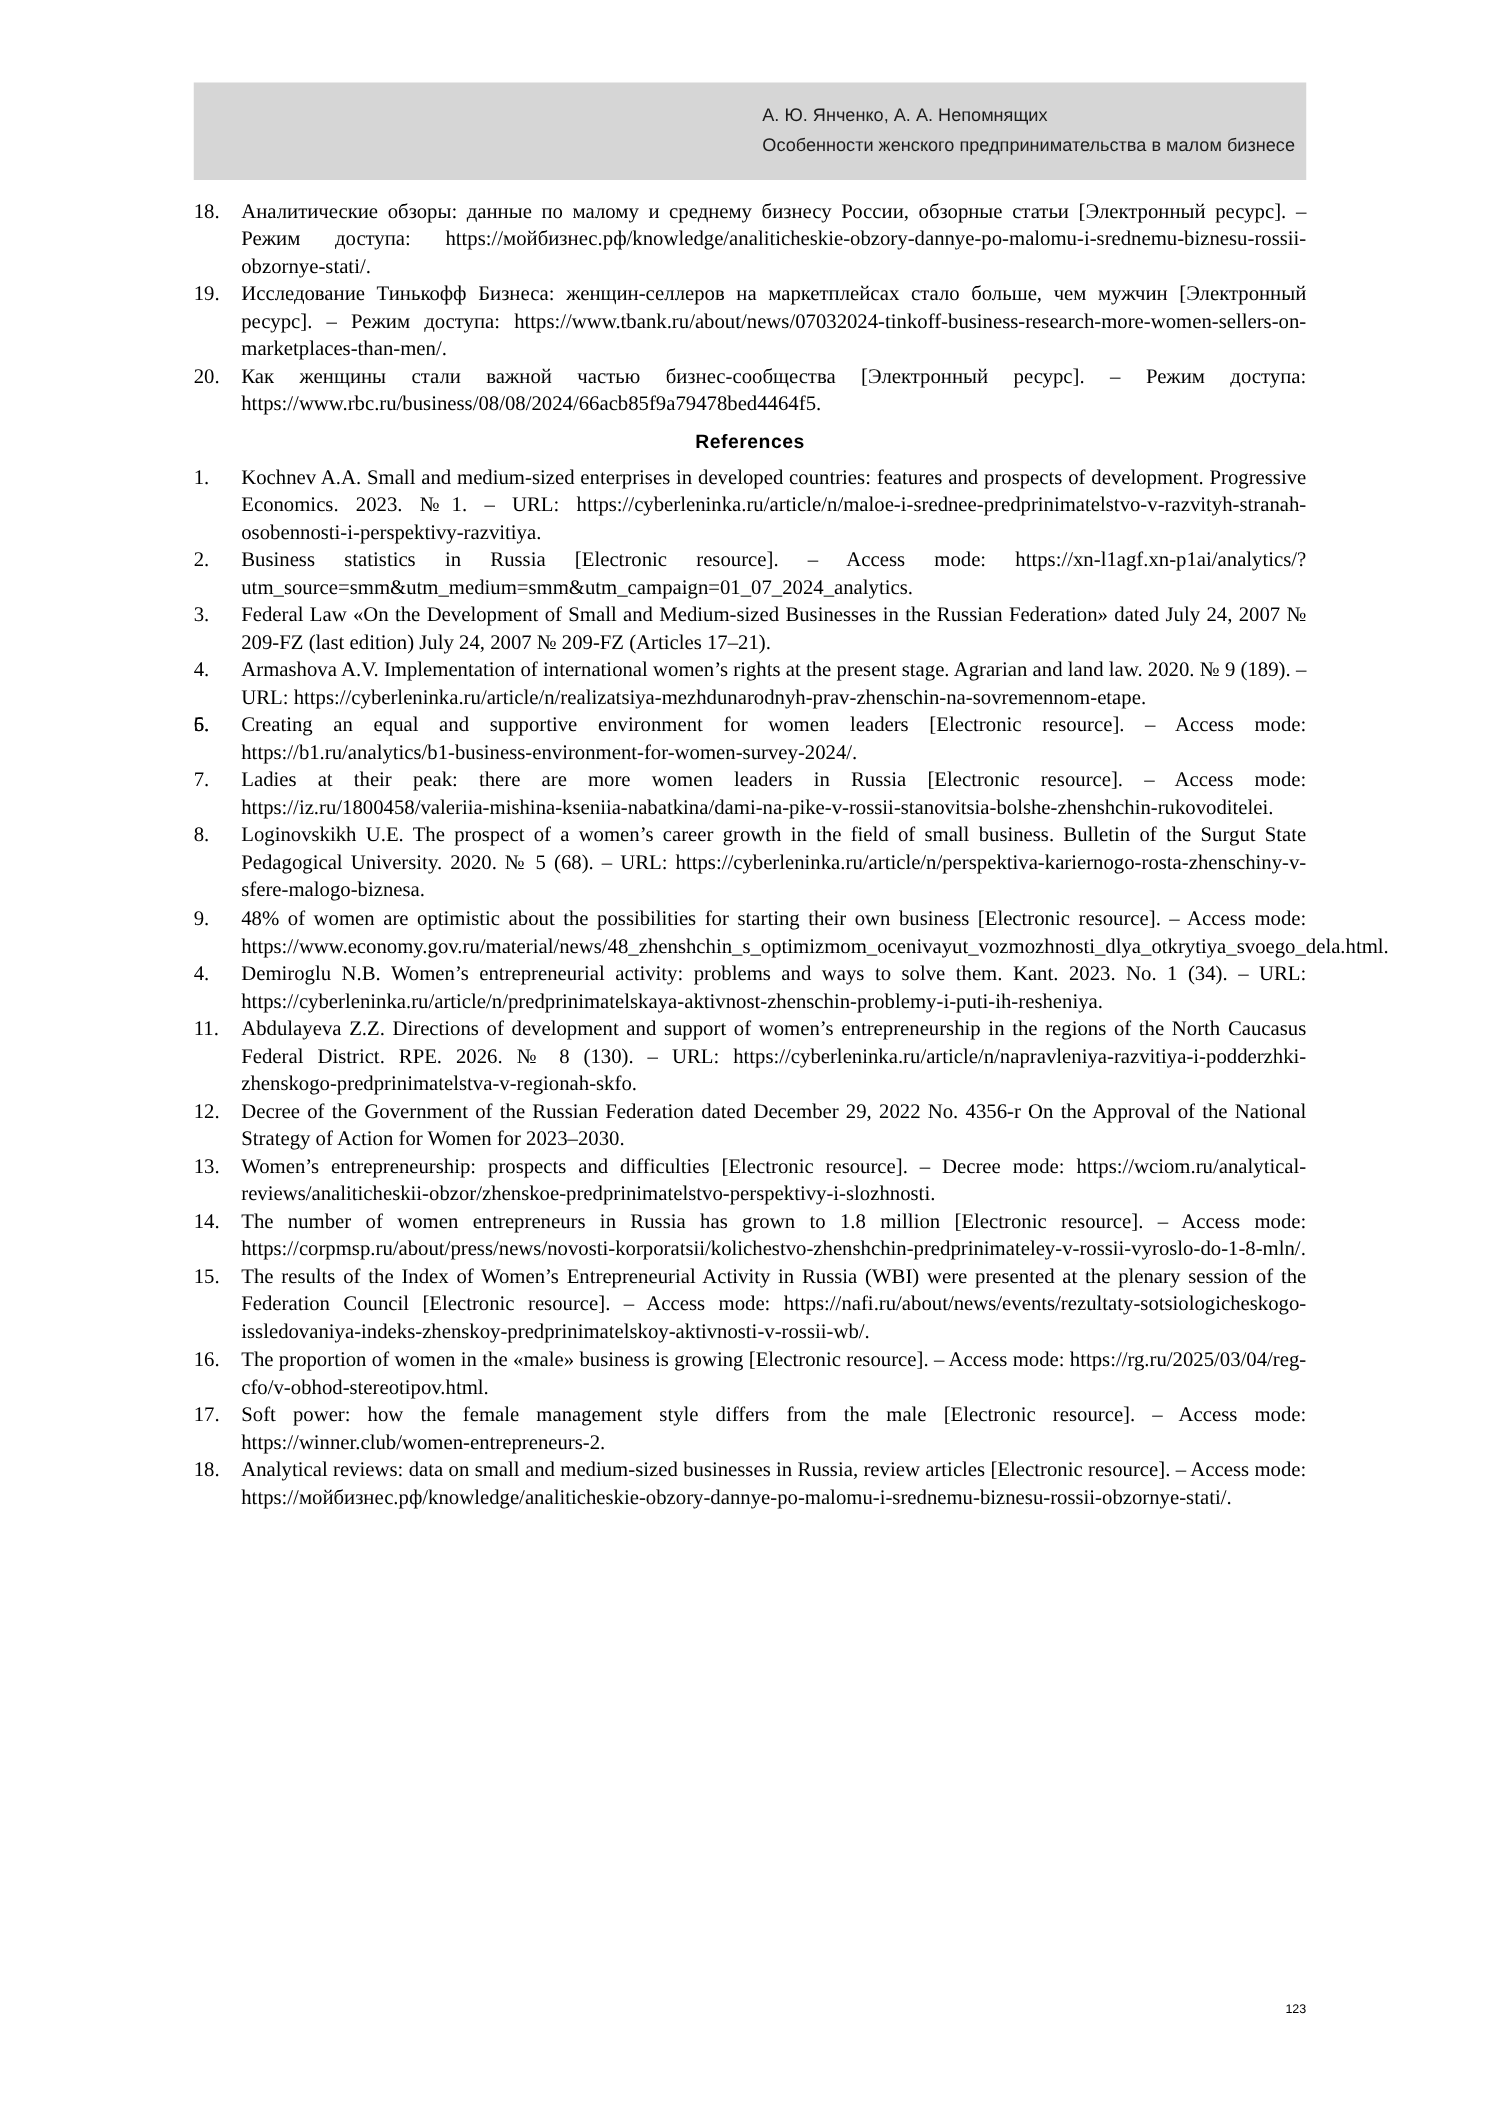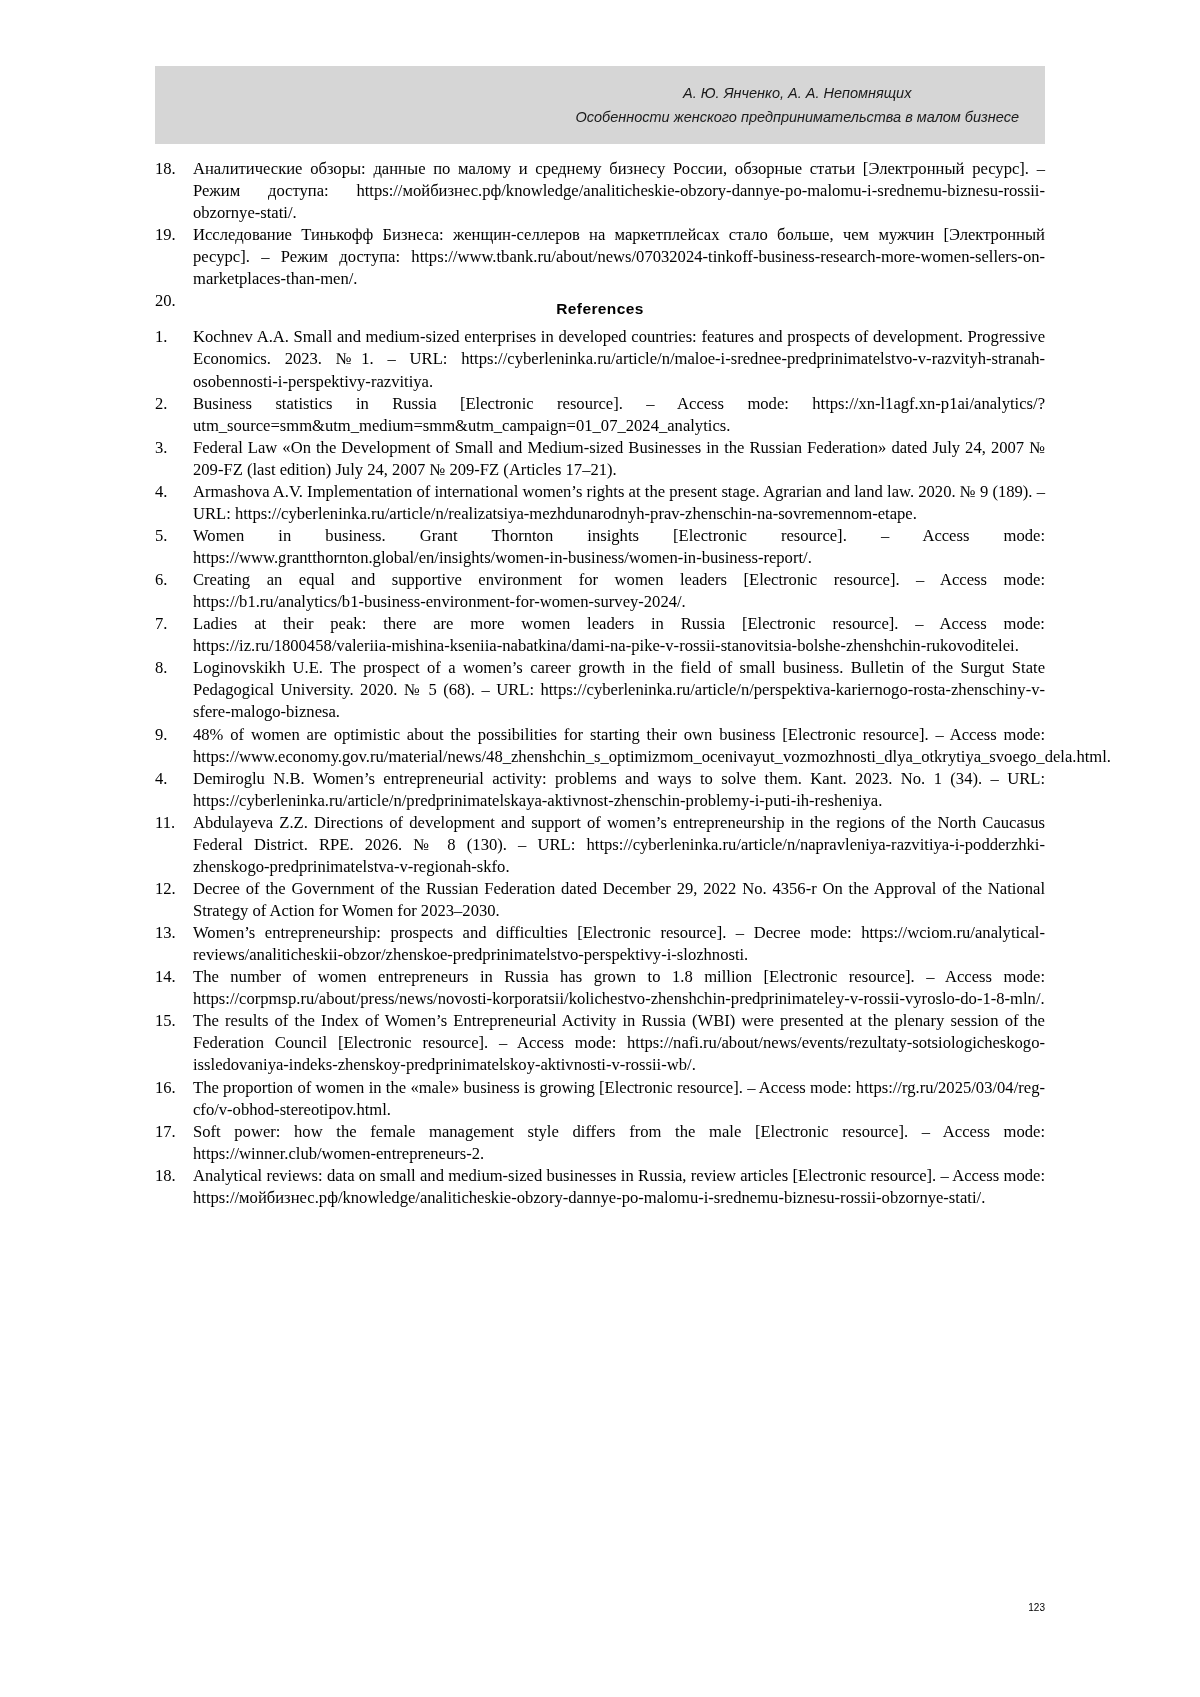--- a/index.html
+++ b/index.html
@@ -23,28 +23,27 @@
   .header-band {
     position: absolute;
     left: 155px;
     top: 66px;
     width: 890px;
     height: 78px;
     background: #d6d6d6;
   }
   .header-text {
     position: absolute;
-    right: 26px;
+    right: 9px;
     top: 16px;
-    text-align: center;
+    text-align: left;
     font-family: "Liberation Sans", sans-serif;
     font-size: 14.5px;
     line-height: 1.65;
     color: #1a1a1a;
-    font-style: italic;
   }
   .header-text div {
     white-space: nowrap;
   }
   .content {
     position: absolute;
     left: 155px;
     top: 158px;
     width: 890px;
   }
@@ -114,20 +113,21 @@
       <li>
         <span class="num">18.</span>
         <span>Аналитические обзоры: данные по малому и среднему бизнесу России, обзорные статьи [Электронный ресурс]. – Режим доступа: https://мойбизнес.рф/knowledge/analiticheskie-obzory-dannye-po-malomu-i-srednemu-biznesu-rossii-obzornye-stati/.</span>
       </li>
       <li>
         <span class="num">19.</span>
         <span>Исследование Тинькофф Бизнеса: женщин-селлеров на маркетплейсах стало больше, чем мужчин [Электронный ресурс]. – Режим доступа: https://www.tbank.ru/about/news/07032024-tinkoff-business-research-more-women-sellers-on-marketplaces-than-men/.</span>
       </li>
       <li>
         <span class="num">20.</span>
+        <span>Как женщины стали важной частью бизнес-сообщества [Электронный ресурс]. – Режим доступа: https://www.rbc.ru/business/08/08/2024/66acb85f9a79478bed4464f5.</span>
       </li>
     </ol>
 
     <div class="section-title">References</div>
 
     <ol class="reflist en-block">
       <li>
         <span class="num">1.</span>
         <span>Kochnev A.A. Small and medium-sized enterprises in developed countries: features and prospects of development. Progressive Economics. 2023. №1. – URL: https://cyberleninka.ru/article/n/maloe-i-srednee-predprinimatelstvo-v-razvityh-stranah-osobennosti-i-perspektivy-razvitiya.</span>
       </li>
@@ -138,21 +138,20 @@
       <li>
         <span class="num">3.</span>
         <span>Federal Law «On the Development of Small and Medium-sized Businesses in the Russian Federation» dated July 24, 2007 № 209-FZ (last edition) July 24, 2007 № 209-FZ (Articles 17–21).</span>
       </li>
       <li>
         <span class="num">4.</span>
         <span>Armashova A.V. Implementation of international women’s rights at the present stage. Agrarian and land law. 2020. № 9 (189). – URL: https://cyberleninka.ru/article/n/realizatsiya-mezhdunarodnyh-prav-zhenschin-na-sovremennom-etape.</span>
       </li>
       <li>
         <span class="num">5.</span>
-        <span>Women in business. Grant Thornton insights [Electronic resource]. – Access mode: https://www.grantthornton.global/en/insights/women-in-business/women-in-business-report/.</span>
       </li>
       <li>
         <span class="num">6.</span>
         <span>Creating an equal and supportive environment for women leaders [Electronic resource]. – Access mode: https://b1.ru/analytics/b1-business-environment-for-women-survey-2024/.</span>
       </li>
       <li>
         <span class="num">7.</span>
         <span>Ladies at their peak: there are more women leaders in Russia [Electronic resource]. – Access mode: https://iz.ru/1800458/valeriia-mishina-kseniia-nabatkina/dami-na-pike-v-rossii-stanovitsia-bolshe-zhenshchin-rukovoditelei.</span>
       </li>
       <li>

